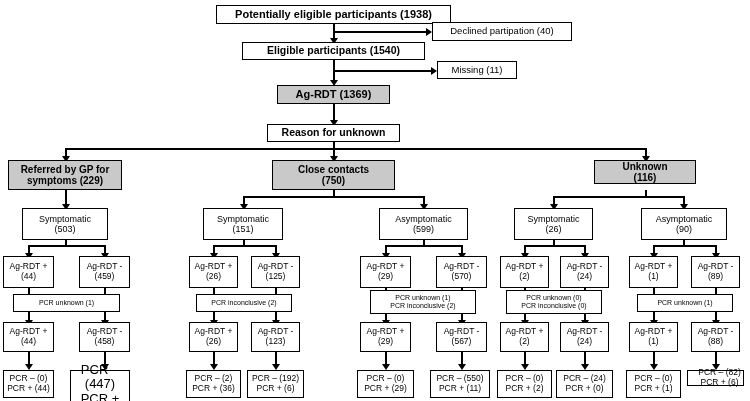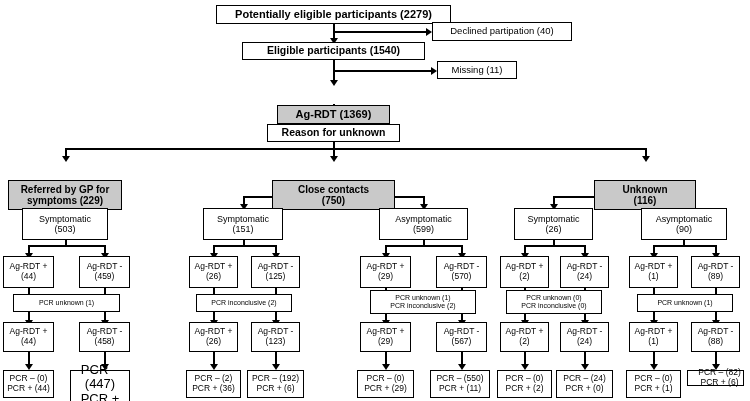--- a/index.html
+++ b/index.html
@@ -17,21 +17,21 @@
     border:1px solid #000;
     background:#ffffff;
     display:flex;
     flex-direction:column;
     align-items:center;
     justify-content:center;
     text-align:center;
     line-height:1.12;
     white-space:pre-line;
   }
-  .shaded{background:#c9c9c9;margin-top:20px;}
+  .shaded{background:#c9c9c9;}
   .bold{font-weight:bold;}
   .ln2{position:absolute;background:#000;}
   .h2{height:2px;}
   .v2{width:2px;}
   .arrow{
     position:absolute;
     width:0;height:0;
   }
   .arrow-down{
     border-left:4px solid transparent;
@@ -162,39 +162,39 @@
 <div class="arrow arrow-down" style="left:458px;top:364px;"></div>
 <div class="ln2 v2" style="left:524px;top:352px;height:14px;"></div>
 <div class="arrow arrow-down" style="left:521px;top:364px;"></div>
 <div class="ln2 v2" style="left:584px;top:352px;height:14px;"></div>
 <div class="arrow arrow-down" style="left:581px;top:364px;"></div>
 <div class="ln2 v2" style="left:653px;top:352px;height:14px;"></div>
 <div class="arrow arrow-down" style="left:650px;top:364px;"></div>
 <div class="ln2 v2" style="left:715px;top:352px;height:14px;"></div>
 <div class="arrow arrow-down" style="left:712px;top:364px;"></div>
 
-<div class="box bold" style="left:216px;top:5px;width:235px;height:19px;font-size:11px;">Potentially eligible participants (2279)</div>
+<div class="box bold" style="left:216px;top:5px;width:235px;height:19px;font-size:11px;">Potentially eligible participants (1938)</div>
 
 <div class="box" style="left:432px;top:22px;width:140px;height:19px;font-size:9.5px;">Declined partipation (40)</div>
 
 <div class="box bold" style="left:242px;top:42px;width:183px;height:18px;font-size:10.5px;">Eligible participants (1540)</div>
 
 <div class="box" style="left:437px;top:61px;width:80px;height:18px;font-size:9.5px;">Missing (11)</div>
 
 <div class="box shaded bold" style="left:277px;top:85px;width:113px;height:19px;font-size:11px;">Ag-RDT (1369)</div>
 
 <div class="box bold" style="left:267px;top:124px;width:133px;height:18px;font-size:10.5px;">Reason for unknown</div>
 
 <div class="box shaded bold" style="left:8px;top:160px;width:114px;height:30px;font-size:10px;">Referred by GP for
 symptoms (229)</div>
 
 <div class="box shaded bold" style="left:272px;top:160px;width:123px;height:30px;font-size:10px;">Close contacts
 (750)</div>
 
-<div class="box shaded bold" style="left:594px;top:160px;width:102px;height:30px;font-size:10px;">Unknown
+<div class="box shaded bold" style="left:594px;top:160px;width:102px;height:24px;font-size:10px;">Unknown
 (116)</div>
 
 <div class="box" style="left:22px;top:208px;width:86px;height:32px;font-size:9px;">Symptomatic
 (503)</div>
 
 <div class="box" style="left:203px;top:208px;width:80px;height:32px;font-size:9px;">Symptomatic
 (151)</div>
 
 <div class="box" style="left:379px;top:208px;width:89px;height:32px;font-size:9px;">Asymptomatic
 (599)</div>

